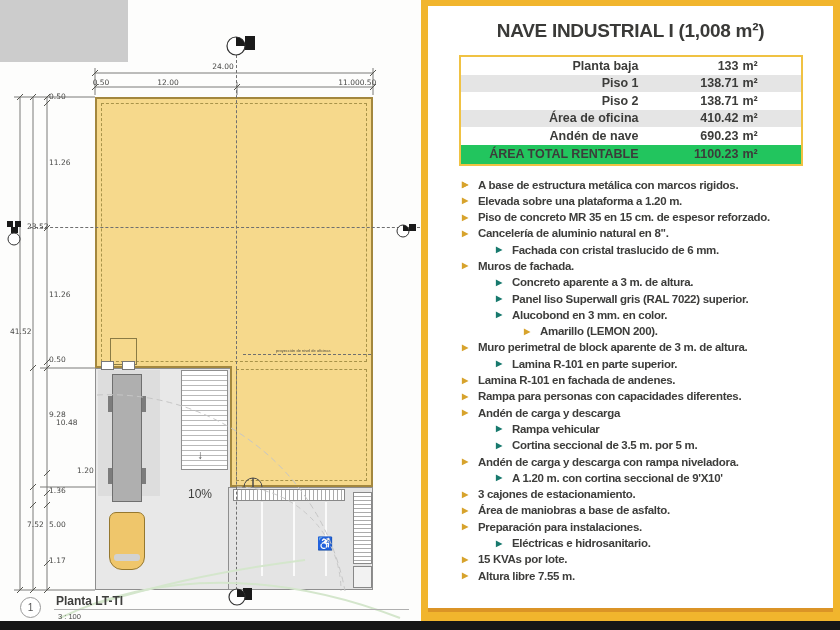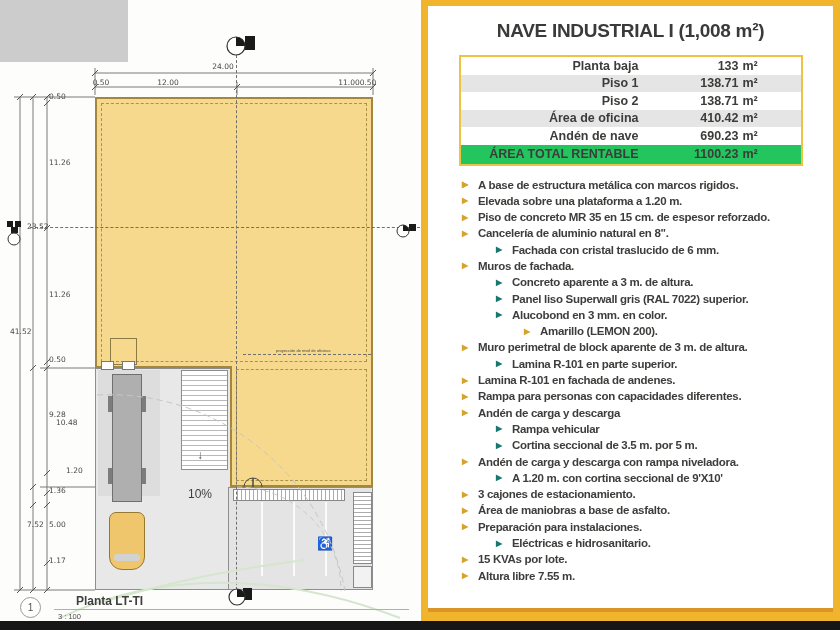--- a/index.html
+++ b/index.html
@@ -71,21 +71,21 @@
 
   svg.overlay { position:absolute; left:0; top:0; z-index:8; pointer-events:none; }
 
   .dim { position:absolute; font-family:"DejaVu Sans", sans-serif; font-size:7.5px;
          color:#4A4A48; z-index:9; white-space:nowrap; }
   .dim.c { transform:translateX(-50%); }
 
   .sheet { position:absolute; left:20px; top:594px; width:395px; z-index:9; }
   .sheet .num { position:absolute; left:0; top:3px; width:21px; height:21px; border:1px solid #999;
         border-radius:50%; text-align:center; line-height:20px; font-size:10px; color:#555; background:#fff; }
-  .sheet .name { position:absolute; left:36px; top:0; font-size:12px; font-weight:bold; color:#3F3F3D;margin-left:20px; }
+  .sheet .name { position:absolute; left:36px; top:0; font-size:12px; font-weight:bold; color:#3F3F3D; }
   .sheet .rule { position:absolute; left:34px; top:15px; width:355px; height:1px; background:#AFAFAF; }
   .sheet .scale { position:absolute; left:38px; top:18px; font-size:7.5px; color:#4A4A48; }
 
   
   .panel-frame { position:absolute; left:421px; top:0; width:419px; height:621px; background:#F1B52D; }
   .panel-inner { position:absolute; left:7px; top:6px; right:7px; bottom:13px; background:#FFFFFF; }
   .panel-underline { position:absolute; left:7px; bottom:9px; right:7px; height:4px; background:#DB9426; }
 
   .panel-title { margin-top:14px; text-align:center; font-size:19px; font-weight:bold;
         color:#3A3A38; letter-spacing:-0.3px; }
@@ -248,21 +248,21 @@
     <div id="dim-container">
         <span class="dim c" style="left: 101px; top: 78px;">0.50</span>
         <span class="dim c" style="left: 168px; top: 78px;">12.00</span>
         <span class="dim c" style="left: 305px; top: 78px; margin-left: 44px;">11.00</span>
         <span class="dim c" style="left: 368px; top: 78px;">0.50</span>
         <span class="dim" style="left: 49px; top: 92px;">0.50</span>
         <span class="dim" style="left: 49px; top: 158px;">11.26</span>
         <span class="dim" style="left: 49px; top: 290px;">11.26</span>
         <span class="dim" style="left: 49px; top: 355px;">0.50</span>
         <span class="dim" style="left: 49px; top: 410px;">9.28</span>
-        <span class="dim" style="left: 54px; top: 466px; padding-left: 12px;">1.20</span>
+        <span class="dim" style="left: 65px; top: 466px; padding-left: 12px;">1.20</span>
         <span class="dim" style="left: 49px; top: 486px;">1.36</span>
         <span class="dim" style="left: 49px; top: 520px;">5.00</span>
         <span class="dim" style="left: 49px; top: 556px;">1.17</span>
         <span class="dim" style="left: 27px; top: 222px;">23.52</span>
         <span class="dim" style="left: 37px; top: 418px; margin-left: 19px;">10.48</span>
         <span class="dim" style="left: 27px; top: 520px;">7.52</span>
       </div>
 
     <div class="sheet">
       <div class="num">1</div>

